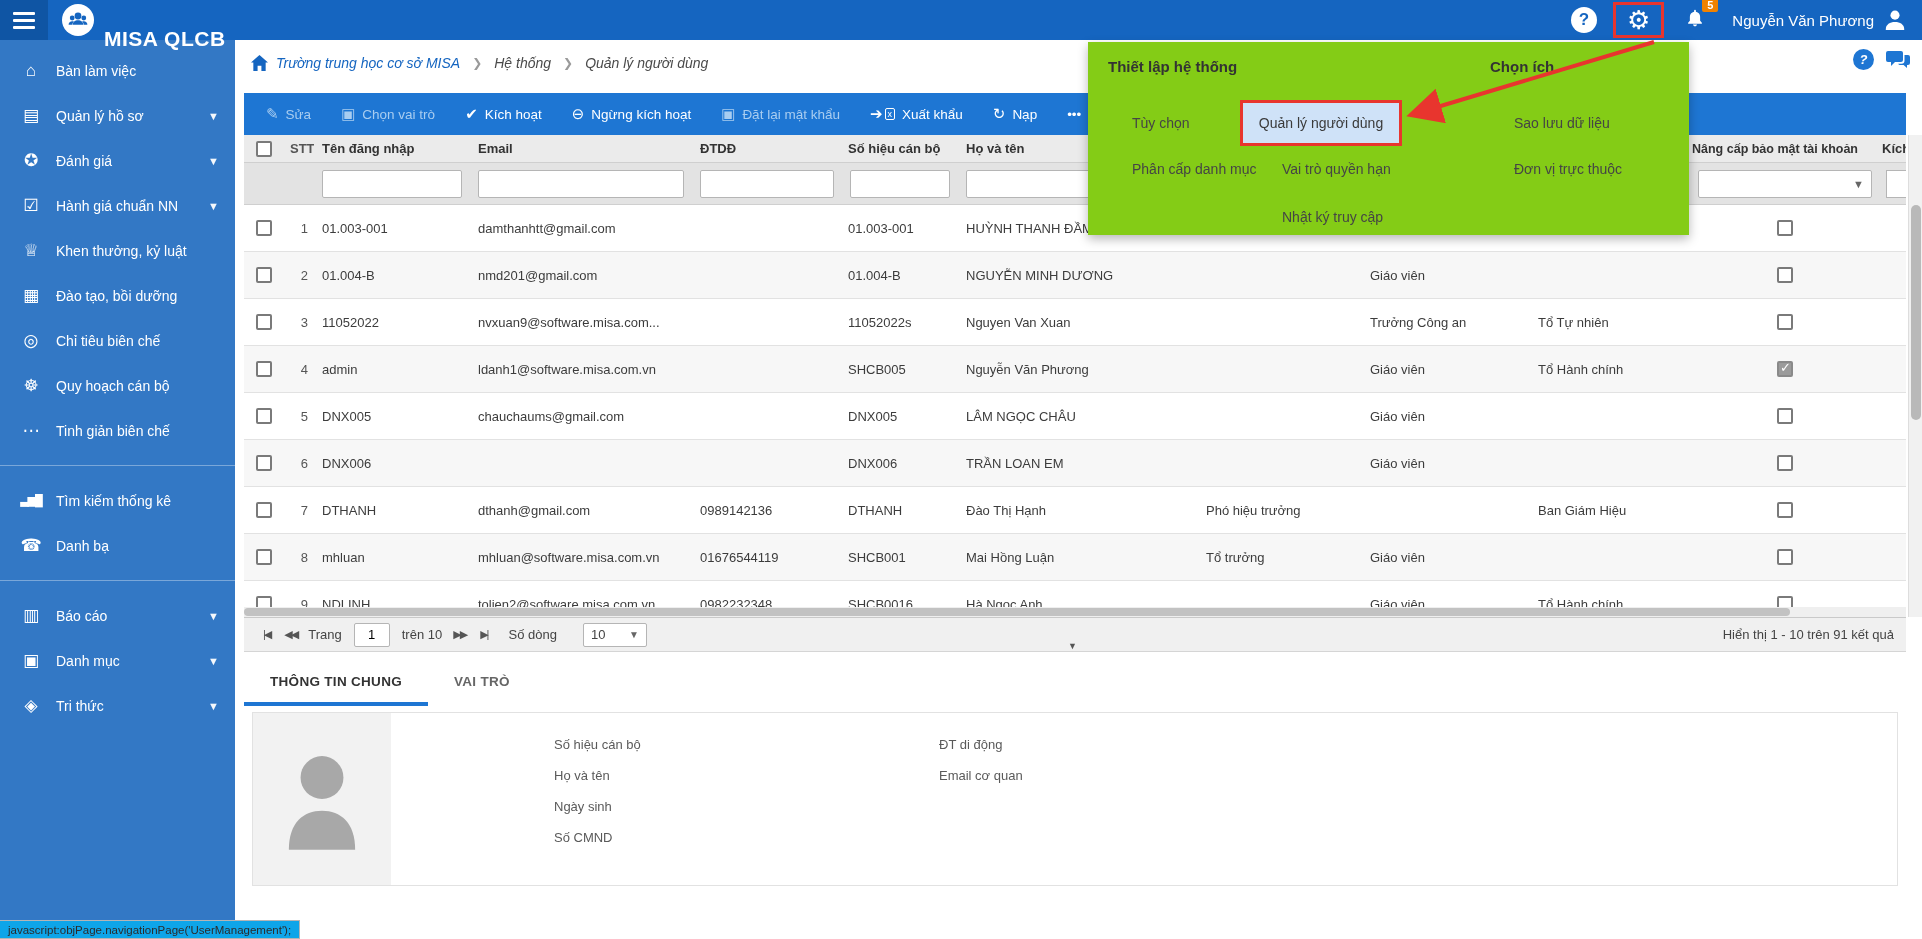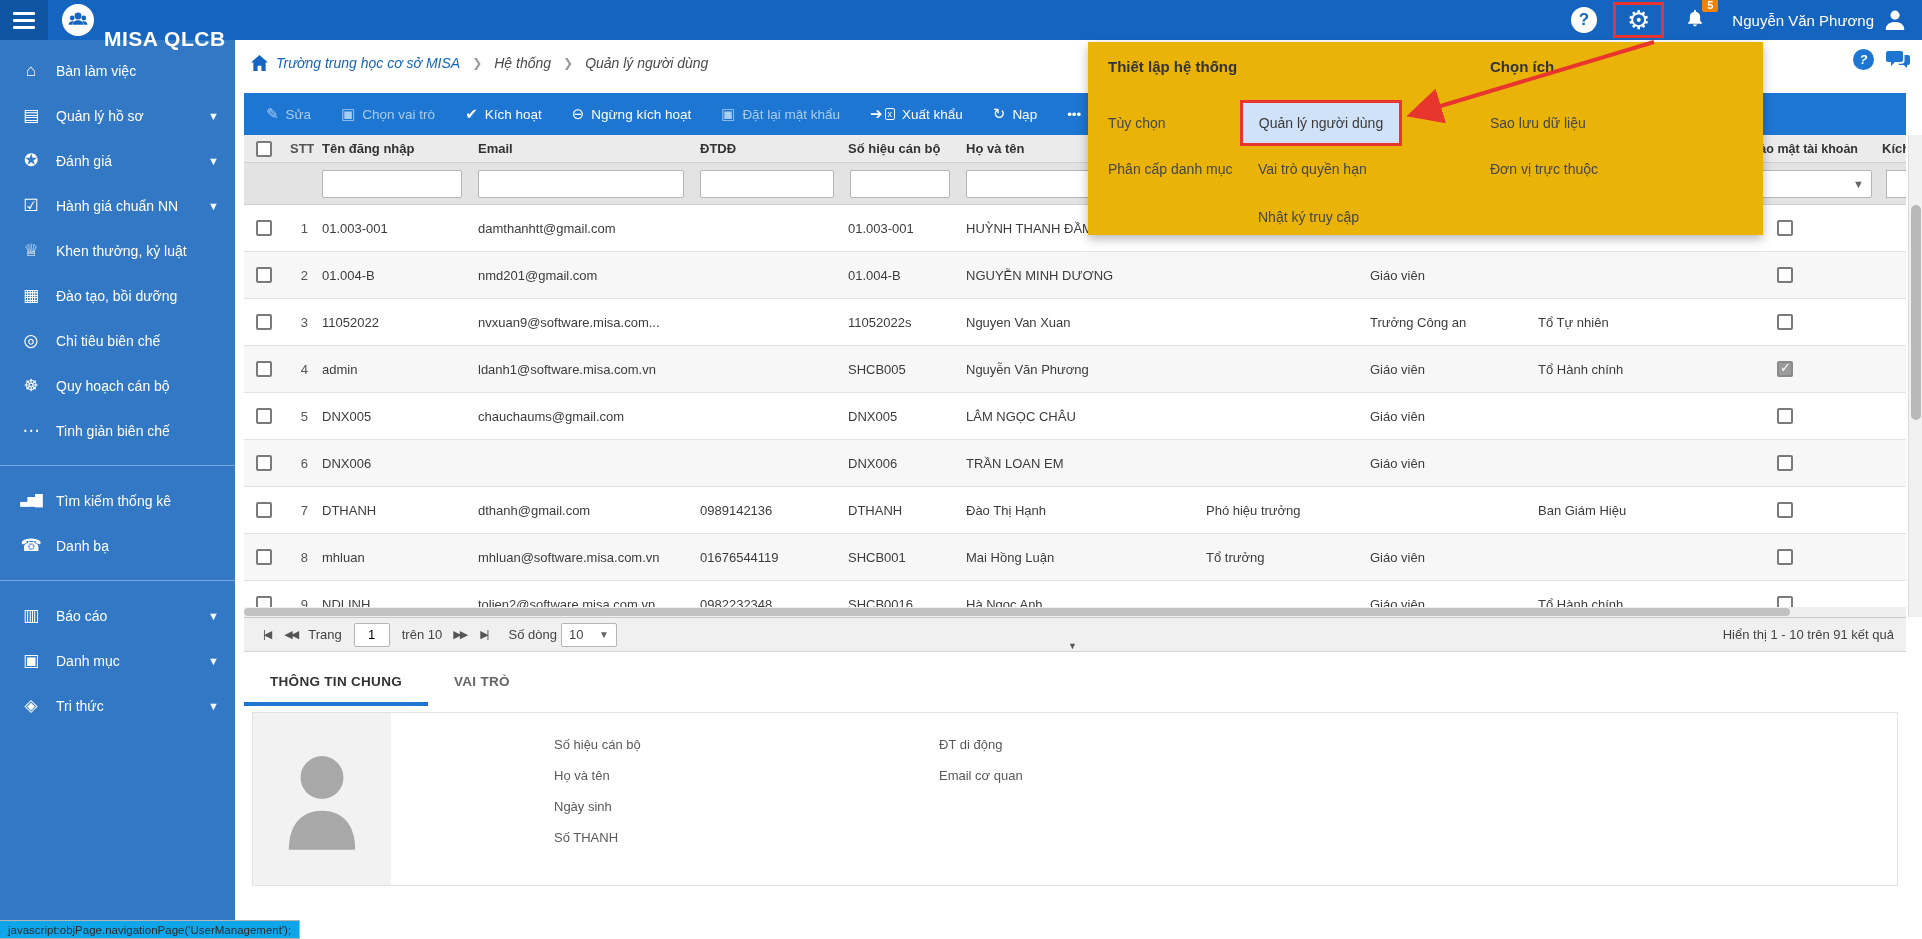--- a/index.html
+++ b/index.html
@@ -98,43 +98,43 @@
   .mini-caret { position:absolute; left:1068px; top:641px; font-size:9px; color:#555; z-index:5; }
   
   .pager { position:absolute; left:244px; top:617px; width:1662px; height:35px; background:#f0f0f0;
            border-top:1px solid #c9c9c9; border-bottom:1px solid #d5d5d5; display:flex; align-items:center;
            font-size:13px; color:#444; padding:0 12px; }
   .pg-ic { color:#555; font-size:11px; margin:0 7px; letter-spacing:-2px; cursor:pointer; white-space:nowrap; }
   .pg-label { margin:0 4px; }
   .pg-input { width:36px; height:24px; border:1px solid #b5b5b5; border-radius:2px; background:#fff;
               text-align:center; font-size:13px; margin:0 8px;
               font-family:"Liberation Sans","DejaVu Sans",sans-serif; }
-  .pg-select { width:56px; height:24px; border:1px solid #b5b5b5; border-radius:2px; background:#fff;
+  .pg-select { width:64px; height:24px; border:1px solid #b5b5b5; border-radius:2px; background:#fff;
                display:flex; align-items:center; justify-content:space-between; padding:0 7px;
-               margin-left:0; cursor:pointer; }
+               margin-left:22px; cursor:pointer; }
   .pg-select .car { font-size:10px; color:#666; }
   .pg-summary { margin-left:auto; color:#444; }
   
   .tabs { position:absolute; left:244px; top:652px; width:1662px; height:54px; background:#fff;
           display:flex; align-items:flex-end; }
   .tab { padding:0 26px 13px; font-size:13.5px; font-weight:bold; letter-spacing:.3px; cursor:pointer; }
   .tab.active { color:#333; border-bottom:4px solid #1e76d3; }
   .tab.inactive { color:#666; border-bottom:4px solid transparent; }
   .card { position:absolute; left:252px; top:712px; width:1646px; height:174px; border:1px solid #e2e2e2;
           background:#fff; display:flex; }
   .avatar-box { width:138px; background:#f2f2f2; display:flex; align-items:center; justify-content:center; }
   .fields { position:relative; flex:1; }
   .fcol { position:absolute; top:24px; display:flex; flex-direction:column; gap:13px; }
   .fcol.one { left:163px; } .fcol.two { left:548px; }
   .flabel { font-size:13px; color:#5a5a5a; height:18px; }
   
-  .menu { position:absolute; left:1088px; top:42px; width:675px; height:193px; background:#eab308;
+  .menu { position:absolute; left:1088px; top:42px; width:601px; height:193px; background:#84cc16;
           box-shadow:0 4px 10px rgba(0,0,0,.28); z-index:50; font-size:14px; color:#454545; }
   .m-title { position:absolute; font-weight:bold; font-size:15px; color:#333; }
-  .m-item { position:absolute; cursor:pointer; white-space:nowrap; }
+  .m-item { position:absolute; cursor:pointer; white-space:nowrap;margin-left:24px; }
   .hl-box { position:absolute; left:152px; top:58px; width:162px; height:46px; border:3px solid #e8352e;
             background:#cfe2f8; display:flex; align-items:center; justify-content:center; color:#3a3a3a;
             cursor:pointer; z-index:2; }
   .arrow-svg { position:absolute; left:1400px; top:40px; width:270px; height:84px; z-index:60; pointer-events:none; }
   
   .statusbar { position:absolute; left:0; top:920px; height:19px; background:#0ea5e9;
                border:1px solid #b5b5b5; border-left:none; display:flex; align-items:center;
                padding:0 8px; font-size:11.5px; color:#2b2b2b; z-index:80; white-space:nowrap; }
 </style>
 </head>
@@ -538,21 +538,21 @@
     <svg width="78" height="112" viewBox="0 0 80 112" fill="#a8a8a8">
       <circle cx="40" cy="34" r="22"></circle>
       <path d="M6 108c0-28 15-40 34-40s34 12 34 40z"></path>
     </svg>
   </div>
   <div class="fields">
     <div class="fcol one" id="detail-left">
         <div class="flabel">Số hiệu cán bộ</div>
         <div class="flabel">Họ và tên</div>
         <div class="flabel">Ngày sinh</div>
-        <div class="flabel">Số THANH</div>
+        <div class="flabel">Số CMND</div>
       </div>
     <div class="fcol two" id="detail-right">
         <div class="flabel">ĐT di động</div>
         <div class="flabel">Email cơ quan</div>
       </div>
   </div>
 </div>
 
 <div class="menu">
   <div class="m-title" style="left:20px; top:16px">Thiết lập hệ thống</div>

